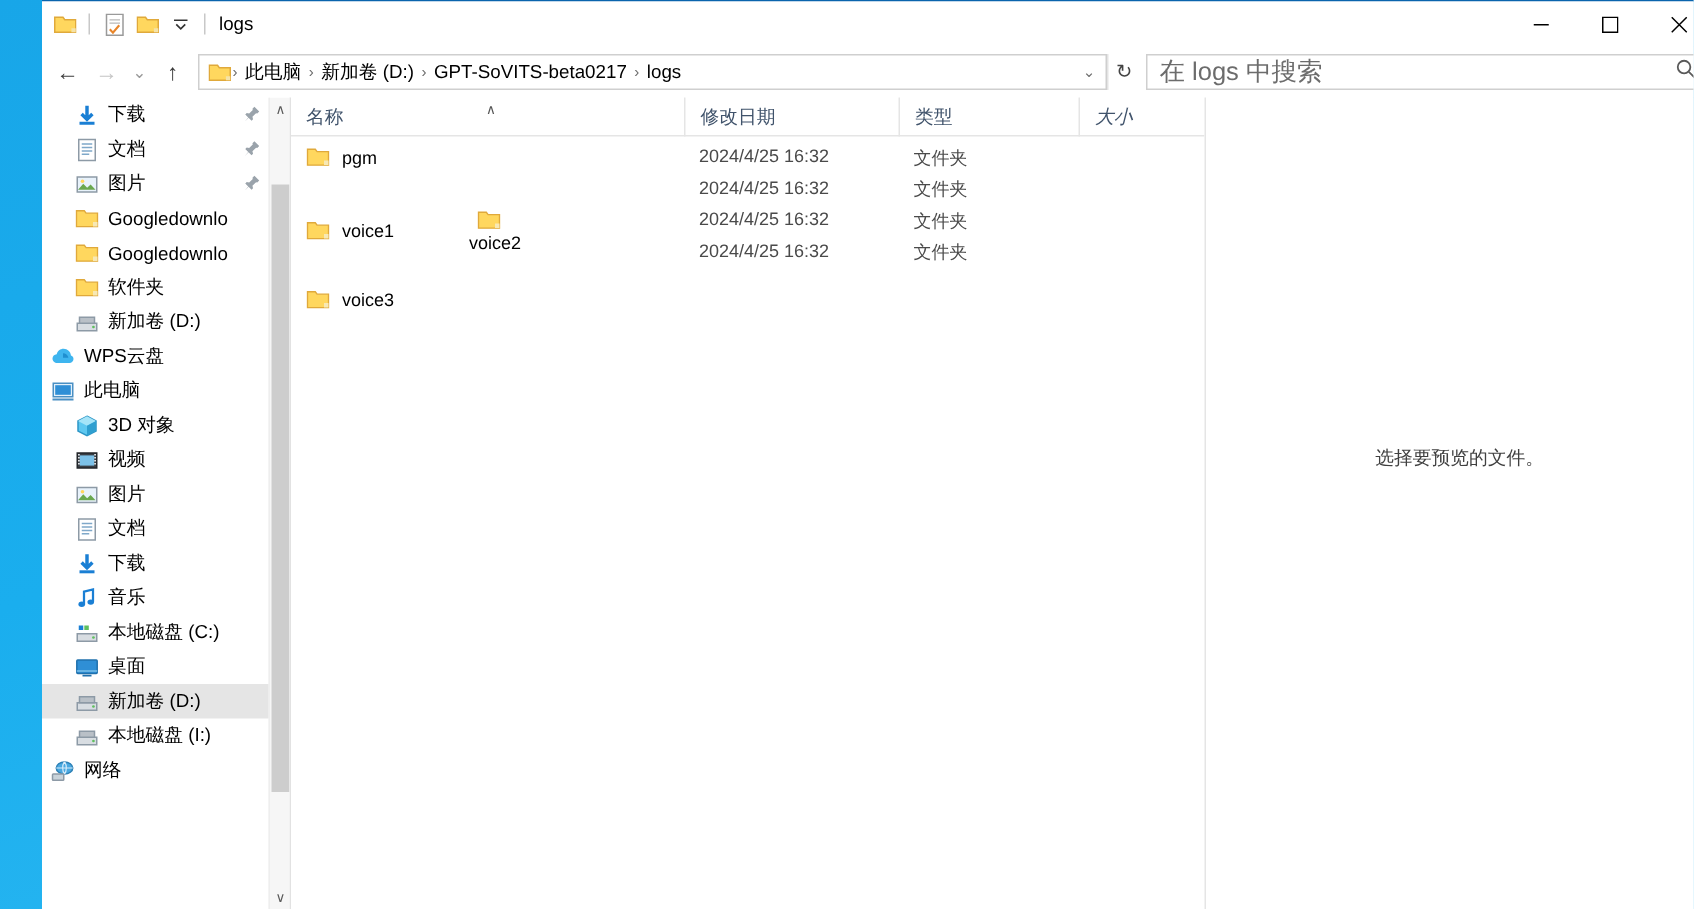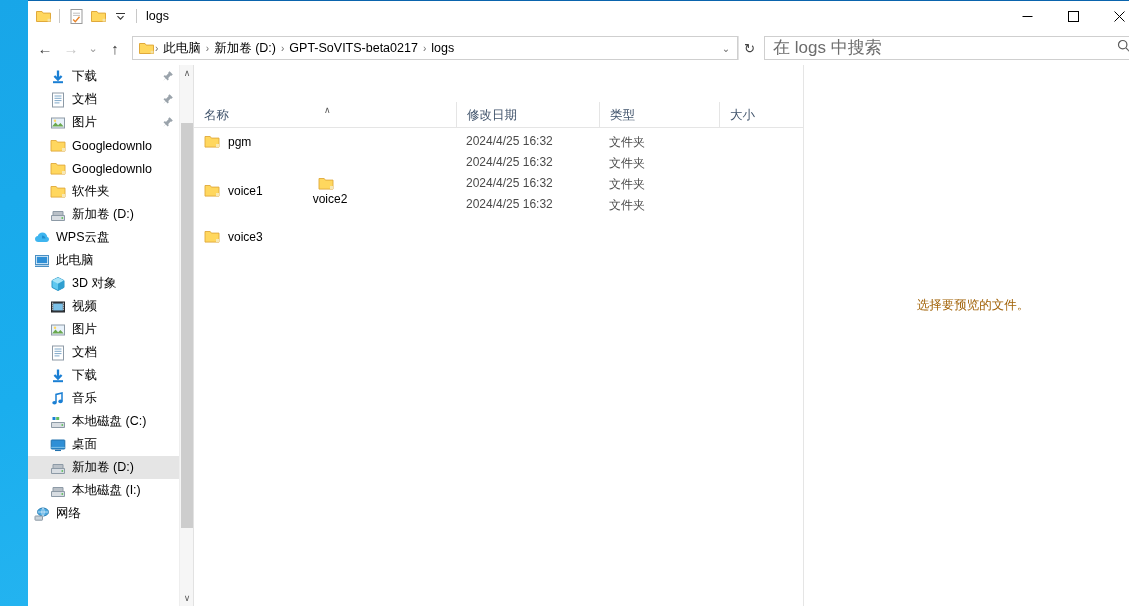--- a/index.html
+++ b/index.html
@@ -146,21 +146,21 @@
   .sb-arrow.up { top: 0; }
   .sb-arrow.down { bottom: 0; }
   .sb-thumb {
     position: absolute; left: 1px; width: 12px; background: #cdcdcd;
   }
 
   
   .filepane { flex: 1 1 auto; position: relative; background: #fff; min-width: 0; }
   .colheaders {
     height: 26px; display: flex; align-items: center;
-    border-bottom: 1px solid #e5e5e5; position: relative; margin-top: 37px;
+    border-bottom: 1px solid #e5e5e5; position: relative;
   }
   .colhead {
     font-size: 12.5px; color: #40536b; height: 26px; line-height: 26px;
     padding-left: 10px; position: relative; flex: 0 0 auto;
   }
   .colhead + .colhead { border-left: 1px solid #e5e5e5; }
   .sort-ind {
     position: absolute; left: 130px; top: -5px; font-size: 9px; color: #555;
   }
   .row {
@@ -176,21 +176,21 @@
   .cell-size { color: #4a4a4a; flex: 0 0 auto; padding-left: 10px; }
   .listbody { padding-top: 6px; }
 
   
   .previewpane {
     width: 339px; flex: 0 0 339px; border-left: 1px solid #e5e5e5;
     background: #fff; display: flex; align-items: center;
     justify-content: center; position: relative;
   }
   .preview-text {
-    font-size: 12.5px; color: #a16207; margin-top: -60px;
+    font-size: 12.5px; color: #404040; margin-top: -60px;
   }
 </style>
 </head>
 <body>
 
 <div id="window">
 
   <div class="titlebar">
     <div class="qat">
       <div class="qat-btn">
@@ -492,21 +492,21 @@
         <div class="sb-thumb" style="top:58px;height:405px"></div>
         <div class="sb-arrow down">∨</div>
       </div>
     </div>
 
     <div class="filepane">
       <div class="colheaders" id="colheaders">
           <div class="colhead" style="width: 262px;"><span>名称</span><span class="sort-ind">∧</span></div>
           <div class="colhead" style="width: 143px;"><span>修改日期</span></div>
           <div class="colhead" style="width: 120px;"><span>类型</span></div>
-          <div class="colhead" style="width: 80px;"><span>大小</span></div>
+          <div class="colhead" style="width: 80px; font-style: italic;"><span>大小</span></div>
         </div>
       <div class="listbody" id="listbody">
           <div class="row">
             <div class="cell-name" style="width: 262px;">
               <span class="ficon">
                 <svg width="16" height="16" viewBox="0 0 16 16">
                   <path d="M1 2.5h5.2l1.2 1.6H15v9H1z" fill="#ffd75e" stroke="#e0a93b" stroke-width="0.9"></path>
                   <path d="M12 10h3v3h-3z" fill="#f7e8b4"></path>
                 </svg>
               </span>

